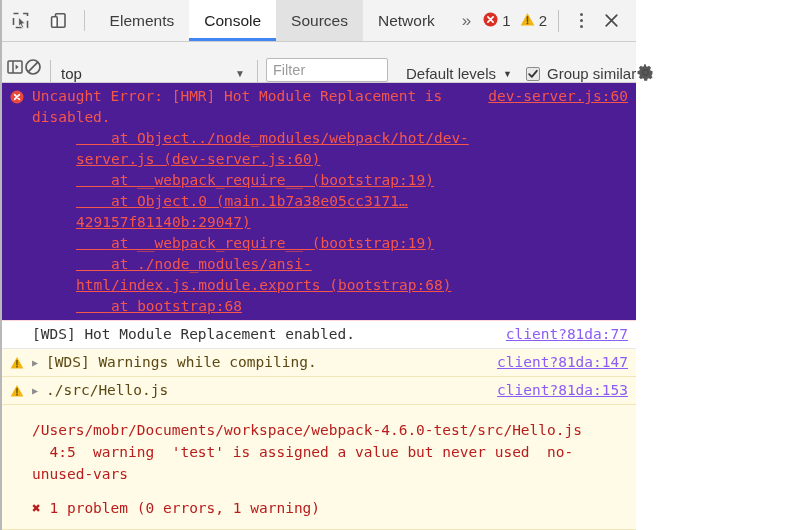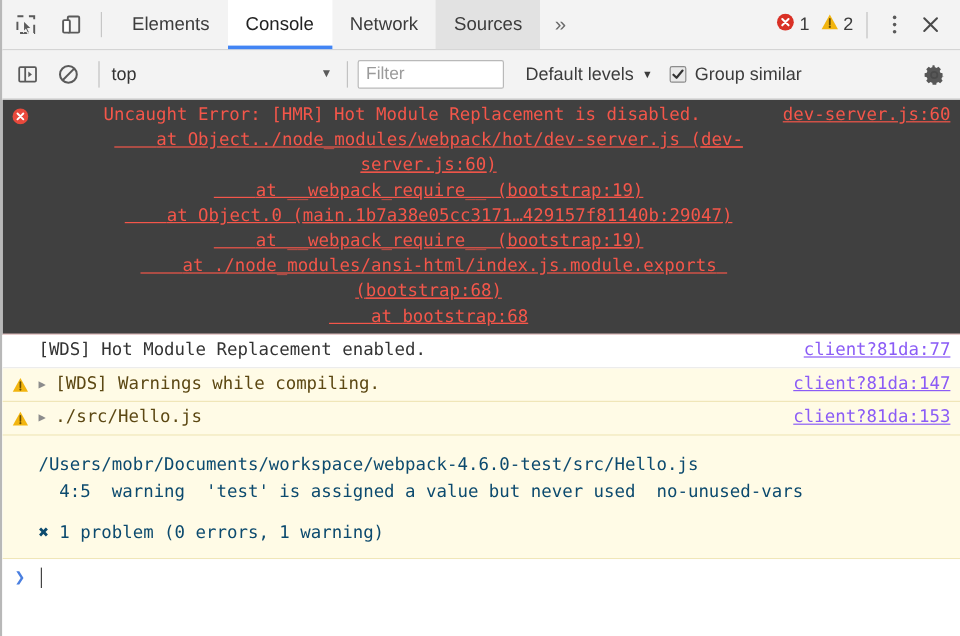--- a/index.html
+++ b/index.html
@@ -8,21 +8,21 @@
   }
   body {
     width: 800px;
     height: 530px;
     overflow: hidden;
     background: #ffffff;
     font-family: "Liberation Sans", sans-serif;
     -webkit-font-smoothing: antialiased;
   }
   .devtools {
-    width: 800px;
+    width: 636px;
     height: 530px;
     display: flex;
     flex-direction: column;
     box-sizing: border-box;
     border-left: 2px solid #b8b8b8;
     background: #ffffff;
   }
 
   
   .tabbar {
@@ -130,21 +130,21 @@
     cursor: pointer;
   }
 
   
   .ctoolbar {
     height: 41px;
     flex: 0 0 41px;
     background: #f3f3f3;
     border-bottom: 1px solid #cdcdcd;
     display: flex;
-    align-items: center;
+    align-items: flex-end;
     box-sizing: border-box;
     padding: 0 8px 0 4px;
   }
   .ct-btn {
     width: 34px; height: 30px;
     display: flex; align-items: center; justify-content: center;
     cursor: pointer;
   }
   .ct-sep {
     width: 1px; height: 22px; background: #c2c2c2;
@@ -219,24 +219,23 @@
   .msg {
     display: flex;
     box-sizing: border-box;
     font-family: "DejaVu Sans Mono", "Liberation Mono", monospace;
     font-size: 14.5px;
     line-height: 21px;
     padding: 3px 8px 3px 0;
     position: relative;
   }
   .msg-error {
-    background: #404040;
+    background: #4c1d95;
     border-bottom: 1px solid #ffd6d6;
     color: #f4564a;
-    text-align: center;
   }
   .msg-info {
     background: #ffffff;
     border-bottom: 1px solid #e8e8e8;
     color: #333;
   }
   .msg-warn {
     background: #fffbe6;
     border-bottom: 1px solid #f0e6b8;
     color: #5c4813;
@@ -278,21 +277,21 @@
   .u { text-decoration: underline; }
 
   .msg-text .firstline { display: inline; }
 
   .detail-block {
     background: #fffbe6;
     border-bottom: 1px solid #f0e6b8;
     font-family: "DejaVu Sans Mono", "Liberation Mono", monospace;
     font-size: 14.5px;
     line-height: 22px;
-    color: #0c4a6e;
+    color: #b91c1c;
     padding: 14px 8px 10px 30px;
     white-space: pre-wrap;
     word-break: break-word;
   }
   .detail-block .blank { display: block; height: 12px; }
 
   .prompt-row {
     display: flex;
     align-items: flex-start;
     background: #ffffff;
@@ -339,25 +338,25 @@
 
     <div class="tb-sep"></div>
 
     <div class="tabs">
       <div class="tab">
         <span>Elements</span>
       </div>
       <div class="tab active">
         <span>Console</span>
       </div>
+      <div class="tab hovered">
+        <span>Sources</span>
+      </div>
       <div class="tab">
         <span>Network</span>
-      </div>
-      <div class="tab hovered">
-        <span>Sources</span>
       </div>
       <div class="tab-more">»</div>
     </div>
 
     <div class="tabbar-right">
 
       <div class="badge">
         <span>
           <svg width="15" height="15" viewBox="0 0 15 15">
             <circle cx="7.5" cy="7.5" r="7" fill="#d93025"></circle>

